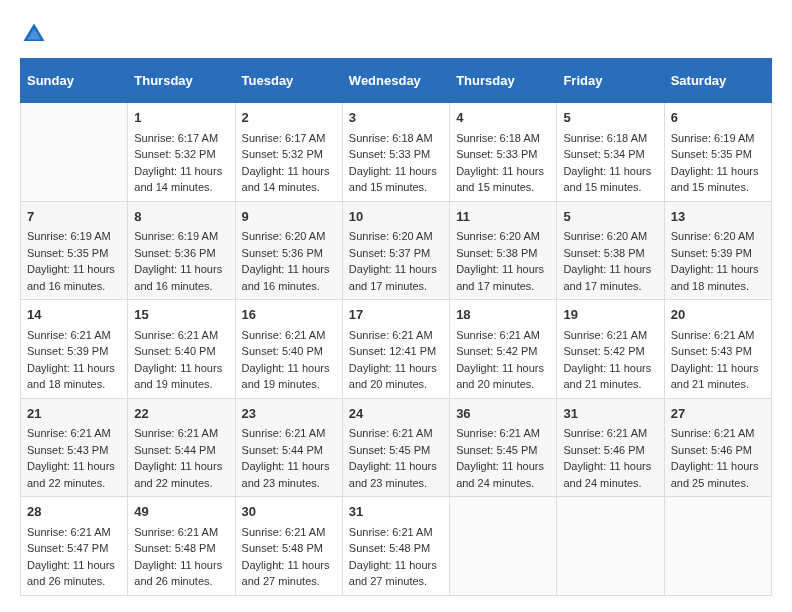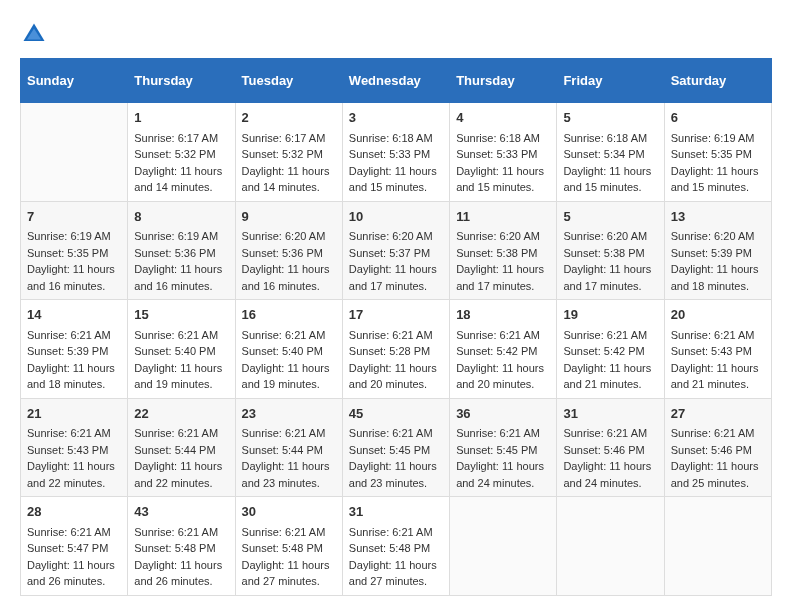--- a/index.html
+++ b/index.html
@@ -137,37 +137,37 @@
         <td><span class="day-number">9</span><span>Sunrise: 6:20 AM</span><br><span>Sunset: 5:36 PM</span><br><span>Daylight: 11 hours and 16 minutes.</span></td>
         <td><span class="day-number">10</span><span>Sunrise: 6:20 AM</span><br><span>Sunset: 5:37 PM</span><br><span>Daylight: 11 hours and 17 minutes.</span></td>
         <td><span class="day-number">11</span><span>Sunrise: 6:20 AM</span><br><span>Sunset: 5:38 PM</span><br><span>Daylight: 11 hours and 17 minutes.</span></td>
         <td><span class="day-number">5</span><span>Sunrise: 6:20 AM</span><br><span>Sunset: 5:38 PM</span><br><span>Daylight: 11 hours and 17 minutes.</span></td>
         <td><span class="day-number">13</span><span>Sunrise: 6:20 AM</span><br><span>Sunset: 5:39 PM</span><br><span>Daylight: 11 hours and 18 minutes.</span></td>
       </tr>
       <tr>
         <td><span class="day-number">14</span><span>Sunrise: 6:21 AM</span><br><span>Sunset: 5:39 PM</span><br><span>Daylight: 11 hours and 18 minutes.</span></td>
         <td><span class="day-number">15</span><span>Sunrise: 6:21 AM</span><br><span>Sunset: 5:40 PM</span><br><span>Daylight: 11 hours and 19 minutes.</span></td>
         <td><span class="day-number">16</span><span>Sunrise: 6:21 AM</span><br><span>Sunset: 5:40 PM</span><br><span>Daylight: 11 hours and 19 minutes.</span></td>
-        <td><span class="day-number">17</span><span>Sunrise: 6:21 AM</span><br><span>Sunset: 5:28 PM</span><br><span>Daylight: 11 hours and 20 minutes.</span></td>
+        <td><span class="day-number">17</span><span>Sunrise: 6:21 AM</span><br><span>Sunset: 12:41 PM</span><br><span>Daylight: 11 hours and 20 minutes.</span></td>
         <td><span class="day-number">18</span><span>Sunrise: 6:21 AM</span><br><span>Sunset: 5:42 PM</span><br><span>Daylight: 11 hours and 20 minutes.</span></td>
         <td><span class="day-number">19</span><span>Sunrise: 6:21 AM</span><br><span>Sunset: 5:42 PM</span><br><span>Daylight: 11 hours and 21 minutes.</span></td>
         <td><span class="day-number">20</span><span>Sunrise: 6:21 AM</span><br><span>Sunset: 5:43 PM</span><br><span>Daylight: 11 hours and 21 minutes.</span></td>
       </tr>
       <tr>
         <td><span class="day-number">21</span><span>Sunrise: 6:21 AM</span><br><span>Sunset: 5:43 PM</span><br><span>Daylight: 11 hours and 22 minutes.</span></td>
         <td><span class="day-number">22</span><span>Sunrise: 6:21 AM</span><br><span>Sunset: 5:44 PM</span><br><span>Daylight: 11 hours and 22 minutes.</span></td>
         <td><span class="day-number">23</span><span>Sunrise: 6:21 AM</span><br><span>Sunset: 5:44 PM</span><br><span>Daylight: 11 hours and 23 minutes.</span></td>
-        <td><span class="day-number">45</span><span>Sunrise: 6:21 AM</span><br><span>Sunset: 5:45 PM</span><br><span>Daylight: 11 hours and 23 minutes.</span></td>
+        <td><span class="day-number">24</span><span>Sunrise: 6:21 AM</span><br><span>Sunset: 5:45 PM</span><br><span>Daylight: 11 hours and 23 minutes.</span></td>
         <td><span class="day-number">36</span><span>Sunrise: 6:21 AM</span><br><span>Sunset: 5:45 PM</span><br><span>Daylight: 11 hours and 24 minutes.</span></td>
         <td><span class="day-number">31</span><span>Sunrise: 6:21 AM</span><br><span>Sunset: 5:46 PM</span><br><span>Daylight: 11 hours and 24 minutes.</span></td>
         <td><span class="day-number">27</span><span>Sunrise: 6:21 AM</span><br><span>Sunset: 5:46 PM</span><br><span>Daylight: 11 hours and 25 minutes.</span></td>
       </tr>
       <tr>
         <td><span class="day-number">28</span><span>Sunrise: 6:21 AM</span><br><span>Sunset: 5:47 PM</span><br><span>Daylight: 11 hours and 26 minutes.</span></td>
-        <td><span class="day-number">43</span><span>Sunrise: 6:21 AM</span><br><span>Sunset: 5:48 PM</span><br><span>Daylight: 11 hours and 26 minutes.</span></td>
+        <td><span class="day-number">49</span><span>Sunrise: 6:21 AM</span><br><span>Sunset: 5:48 PM</span><br><span>Daylight: 11 hours and 26 minutes.</span></td>
         <td><span class="day-number">30</span><span>Sunrise: 6:21 AM</span><br><span>Sunset: 5:48 PM</span><br><span>Daylight: 11 hours and 27 minutes.</span></td>
         <td><span class="day-number">31</span><span>Sunrise: 6:21 AM</span><br><span>Sunset: 5:48 PM</span><br><span>Daylight: 11 hours and 27 minutes.</span></td>
         <td class="empty-cell"></td>
         <td class="empty-cell"></td>
         <td class="empty-cell"></td>
       </tr>
     </tbody>
 </table>
 
 </body></html>

